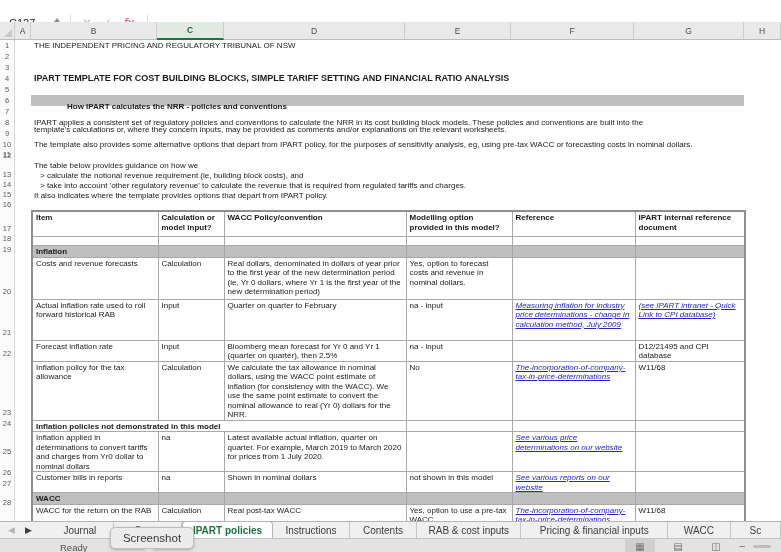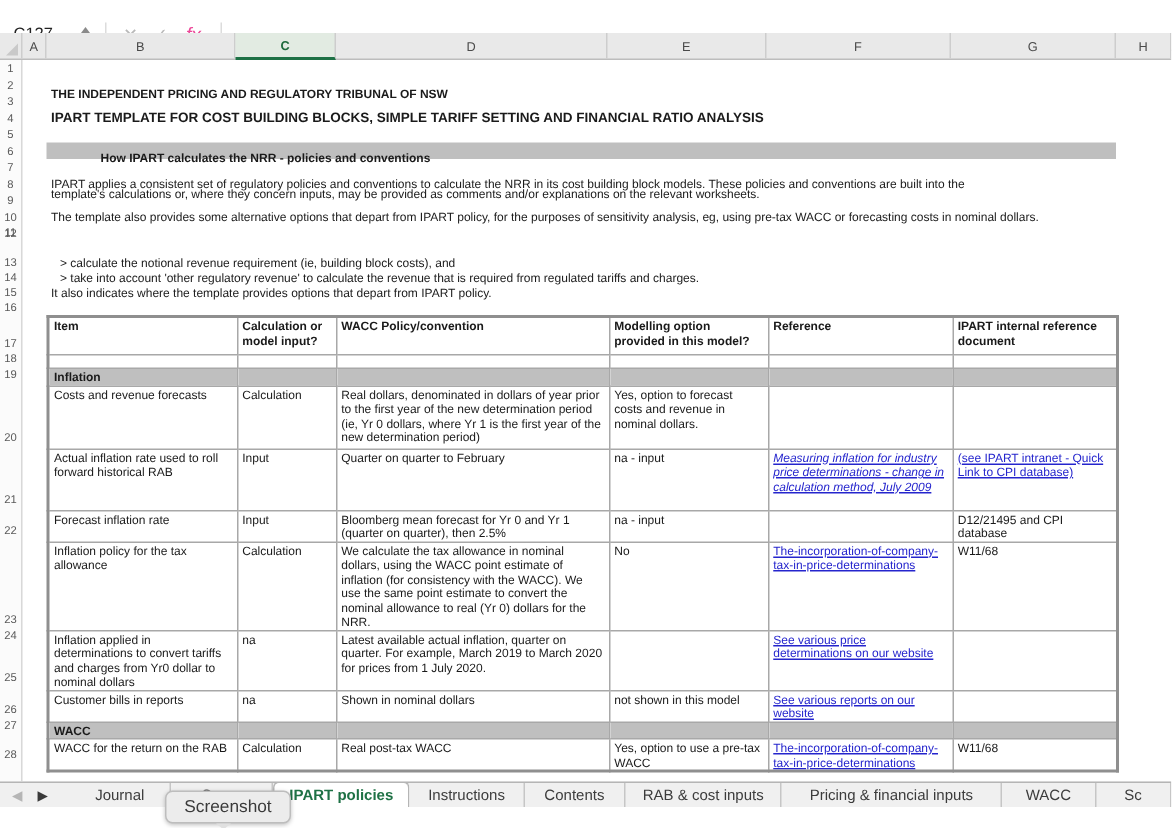--- a/index.html
+++ b/index.html
@@ -40,21 +40,21 @@
   .band { position:absolute; left:31px; width:713px; height:11px; background:#bfbfbf; }
   .band span { font-size:8px; font-weight:bold; line-height:11px; padding-left:3px; white-space:nowrap;margin-left:33px; }
   
   table.pol { position:absolute; left:31px; top:170px; width:713px; border-collapse:collapse;
               table-layout:fixed; border:2px solid #8f8f8f; }
   table.pol td { border:1px solid #a8a8a8; vertical-align:top; padding:1px 3px 0 3px;
                  font-size:8px; line-height:9.5px; overflow:hidden; }
   tr.thead td { font-weight:bold; }
   tr.sec td { background:#bfbfbf; font-weight:bold; }
   tr.sec2 td { font-weight:bold; white-space:nowrap; }
-  a.lnk { color:#2525cd; text-decoration:underline; cursor:pointer; }
+  a.lnk { color:#2525cd; text-decoration:underline; cursor:pointer;font-style:italic; }
   a.lnk.it { font-style:italic; }
   
   .tabbar { position:absolute; left:0; top:521px; width:781px; height:17px; background:#f0f0f0;
             border-top:1px solid #b5b5b5; display:flex; align-items:stretch; }
   .tnav { width:48px; display:flex; align-items:center; gap:10px; padding-left:8px; }
   .tarrow { font-size:9px; line-height:9px; cursor:pointer; }
   .tarrow.prev { color:#b5b5b5; }
   .tarrow.next { color:#3a3a3a; }
   .stab { position:relative; display:flex; align-items:center; justify-content:center;
           font-size:10px; color:#3c3c3c; border-right:1px solid #c6c6c6; cursor:pointer;
@@ -135,26 +135,27 @@
       <span class="rnum" style="top:288px;">21</span>
       <span class="rnum" style="top:309px;">22</span>
       <span class="rnum" style="top:368px;">23</span>
       <span class="rnum" style="top:379px;">24</span>
       <span class="rnum" style="top:407px;">25</span>
       <span class="rnum" style="top:428px;">26</span>
       <span class="rnum" style="top:439px;">27</span>
       <span class="rnum" style="top:458px;">28</span>
     </div>
 
-    <div class="tline" style="top:17px;font-weight:bold;">THE INDEPENDENT PRICING AND REGULATORY TRIBUNAL OF NSW</div>
+    <div class="tline" style="top:0;">THE INDEPENDENT PRICING AND REGULATORY TRIBUNAL OF NSW</div>
     <div class="tline b" style="top:33px;font-size:9px;">IPART TEMPLATE FOR COST BUILDING BLOCKS, SIMPLE TARIFF SETTING AND FINANCIAL RATIO ANALYSIS</div>
     <div class="band" style="top:55px;"><span>How IPART calculates the NRR - policies and conventions</span></div>
     <div class="tline" style="top:77px;">IPART applies a consistent set of regulatory policies and conventions to calculate the NRR in its cost building block models. These policies and conventions are built into the</div>
     <div class="tline" style="top:84px;">template's calculations or, where they concern inputs, may be provided as comments and/or explanations on the relevant worksheets.</div>
     <div class="tline" style="top:99px;">The template also provides some alternative options that depart from IPART policy, for the purposes of sensitivity analysis, eg, using pre-tax WACC or forecasting costs in nominal dollars.</div>
+    <div class="tline" style="top:120px;">The table below provides guidance on how we</div>
     <div class="tline" style="top:130px;left:40px;">&gt; calculate the notional revenue requirement (ie, building block costs), and</div>
     <div class="tline" style="top:140px;left:40px;">&gt; take into account 'other regulatory revenue' to calculate the revenue that is required from regulated tariffs and charges.</div>
     <div class="tline" style="top:150px;">It also indicates where the template provides options that depart from IPART policy.</div>
 
     <table class="pol">
       <colgroup>
           <col style="width:126px">
           <col style="width:66px">
           <col style="width:182px">
           <col style="width:106px">
@@ -211,20 +212,26 @@
         <td><span>D12/21495 and CPI database</span></td>
       </tr>
       <tr style="height:59px;">
         <td><span>Inflation policy for the tax allowance</span></td>
         <td><span>Calculation</span></td>
         <td><span>We calculate the tax allowance in nominal dollars, using the WACC point estimate of inflation (for consistency with the WACC). We use the same point estimate to convert the nominal allowance to real (Yr 0) dollars for the NRR.</span></td>
         <td><span>No</span></td>
         <td><a class="lnk">The-incorporation-of-company-tax-in-price-determinations</a></td>
         <td><span>W11/68</span></td>
       </tr>
+      <tr class="sec2" style="height:11px;">
+        <td colspan="3"><span>Inflation policies not demonstrated in this model</span></td>
+        <td></td>
+            <td></td>
+            <td></td>
+      </tr>
       <tr style="height:28px;">
         <td><span>Inflation applied in determinations to convert tariffs and charges from Yr0 dollar to nominal dollars</span></td>
         <td><span>na</span></td>
         <td><span>Latest available actual inflation, quarter on quarter. For example, March 2019 to March 2020 for prices from 1 July 2020.</span></td>
         <td></td>
         <td><a class="lnk">See various price determinations on our website</a></td>
         <td></td>
       </tr>
       <tr style="height:21px;">
         <td><span>Customer bills in reports</span></td>
@@ -264,17 +271,27 @@
     <div class="stab" style="width:70px;">Cover</div>
     <div class="stab active" style="width:95px;">IPART policies</div>
     <div class="stab" style="width:79px;">Instructions</div>
     <div class="stab" style="width:70px;">Contents</div>
     <div class="stab" style="width:108px;">RAB &amp; cost inputs</div>
     <div class="stab" style="width:152px;">Pricing &amp; financial inputs</div>
     <div class="stab" style="width:65px;">WACC</div>
     <div class="stab" style="width:52px;">Sc</div>
   </div>
 
+  <div class="statusbar">
+    <span class="ready">Ready</span>
+    <div class="viewbtns">
+      <span class="vbtn active">▦</span>
+      <span class="vbtn">▤</span>
+      <span class="vbtn">◫</span>
+      <span class="zoomout">−</span>
+      <span class="zslider"></span>
+    </div>
+  </div>
 
   <div class="tooltip">Screenshot</div>
   <div class="tooltip-arrow"></div>
 
 </div>
 
 </body></html>

